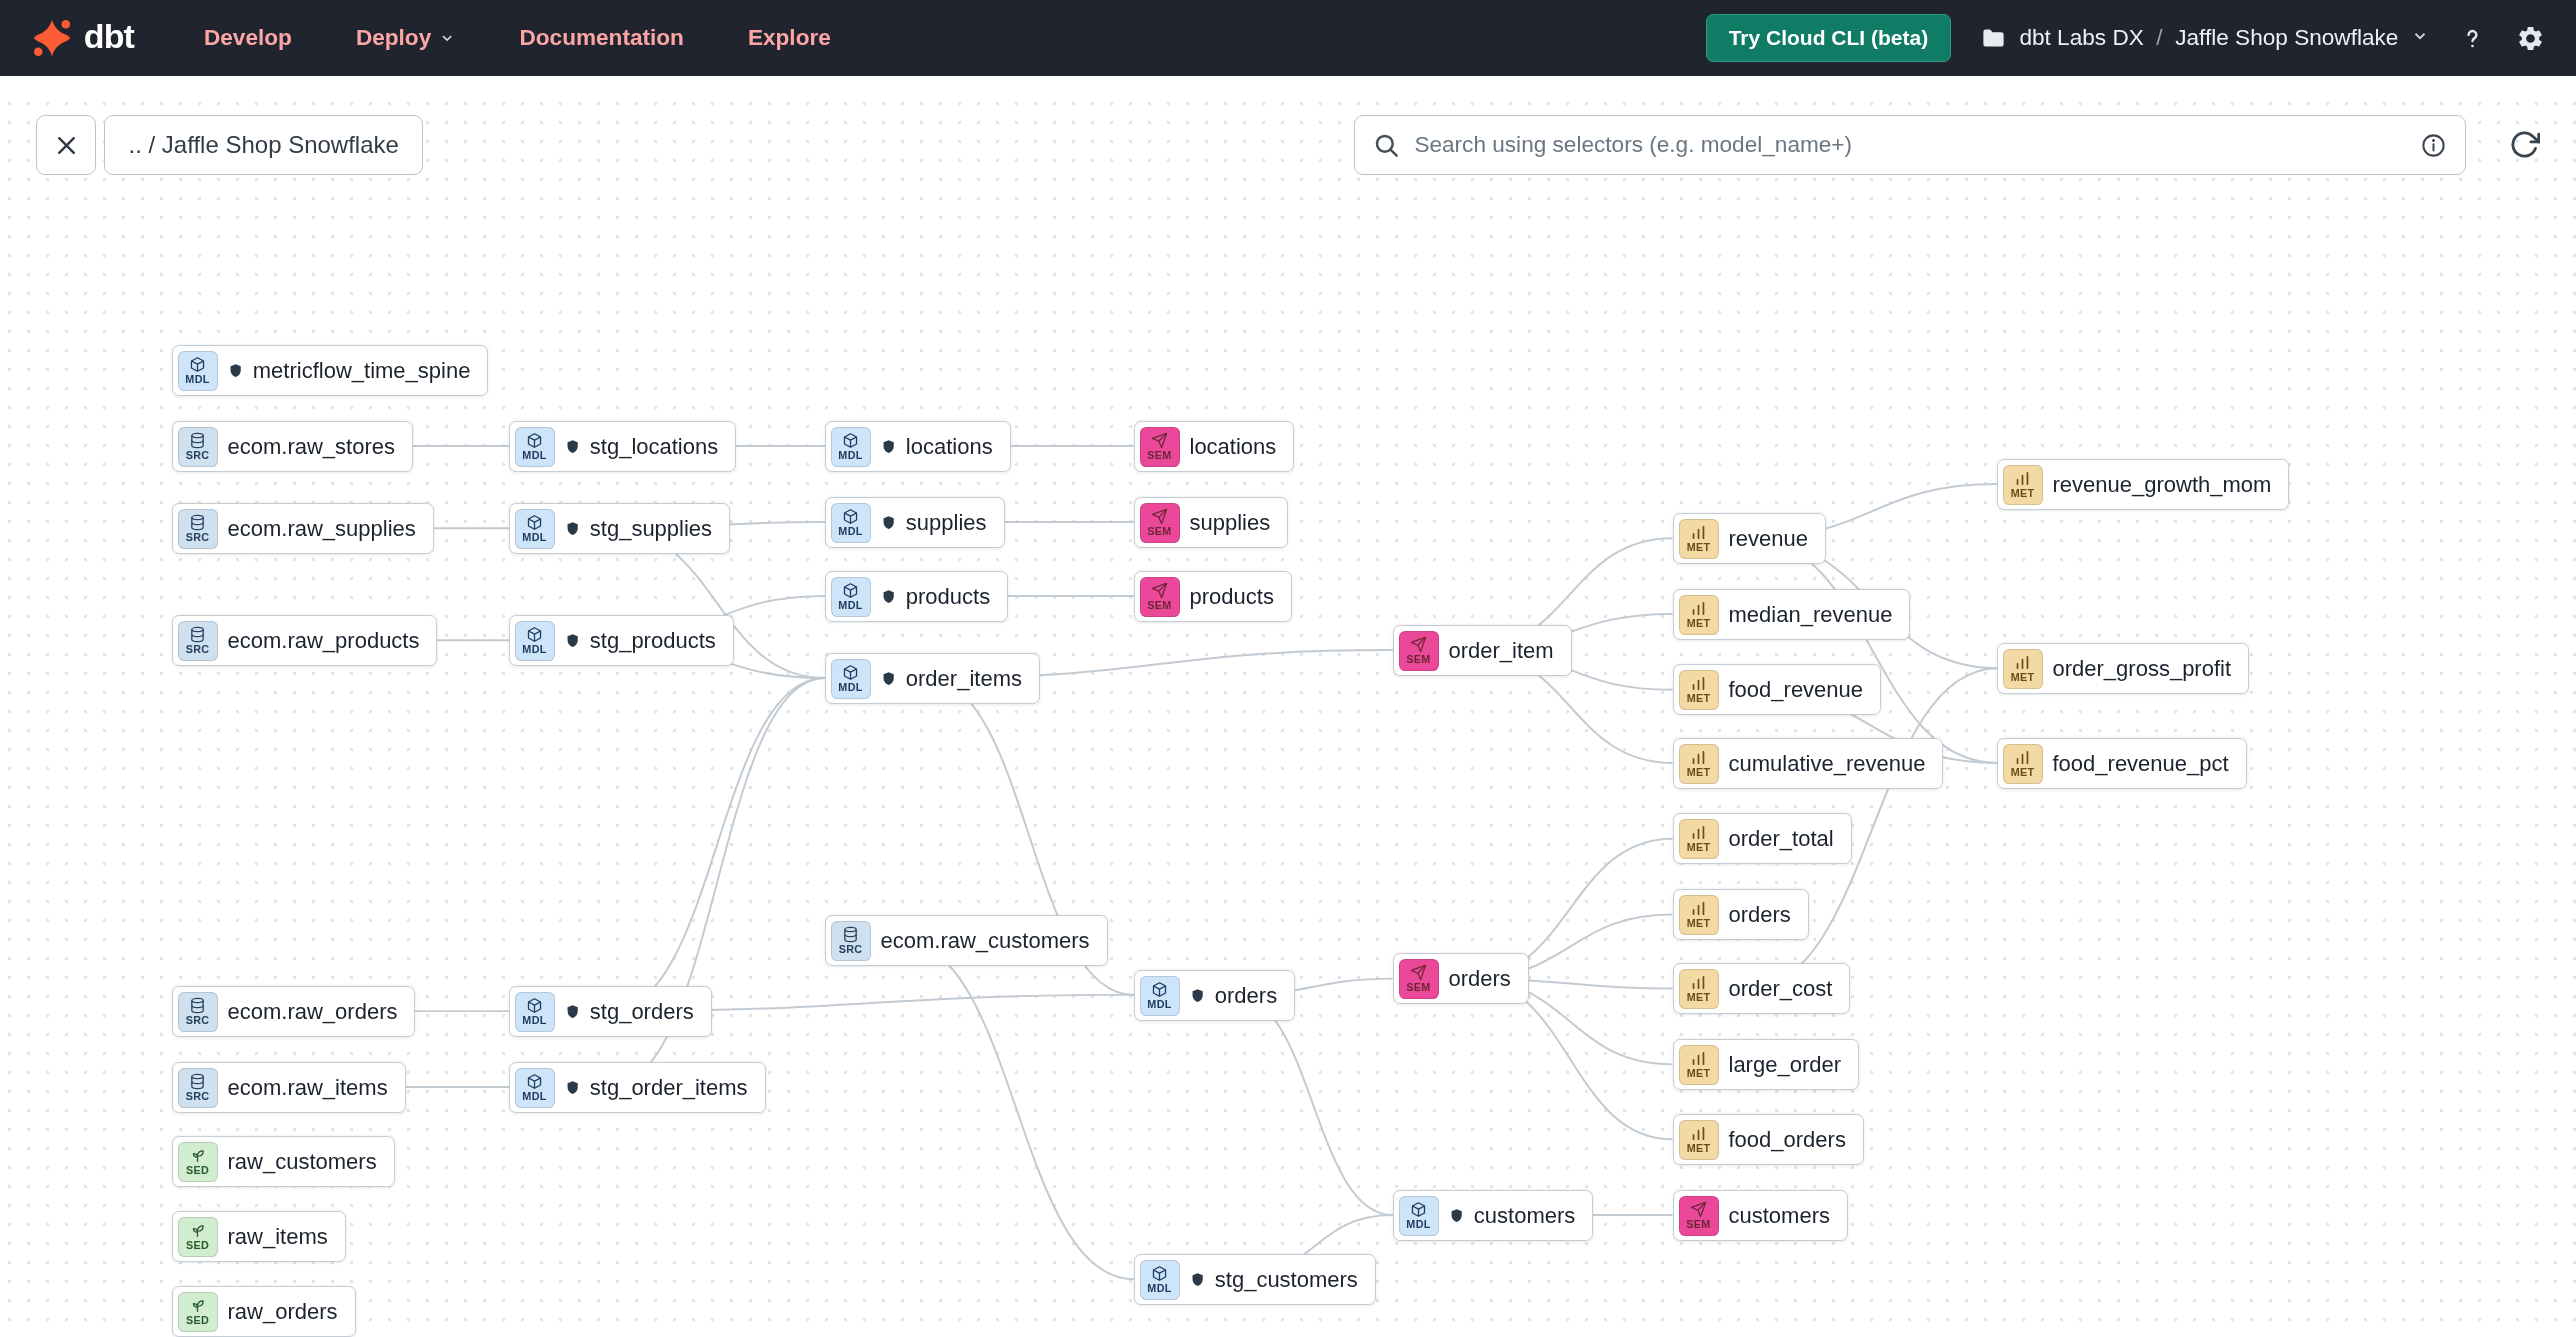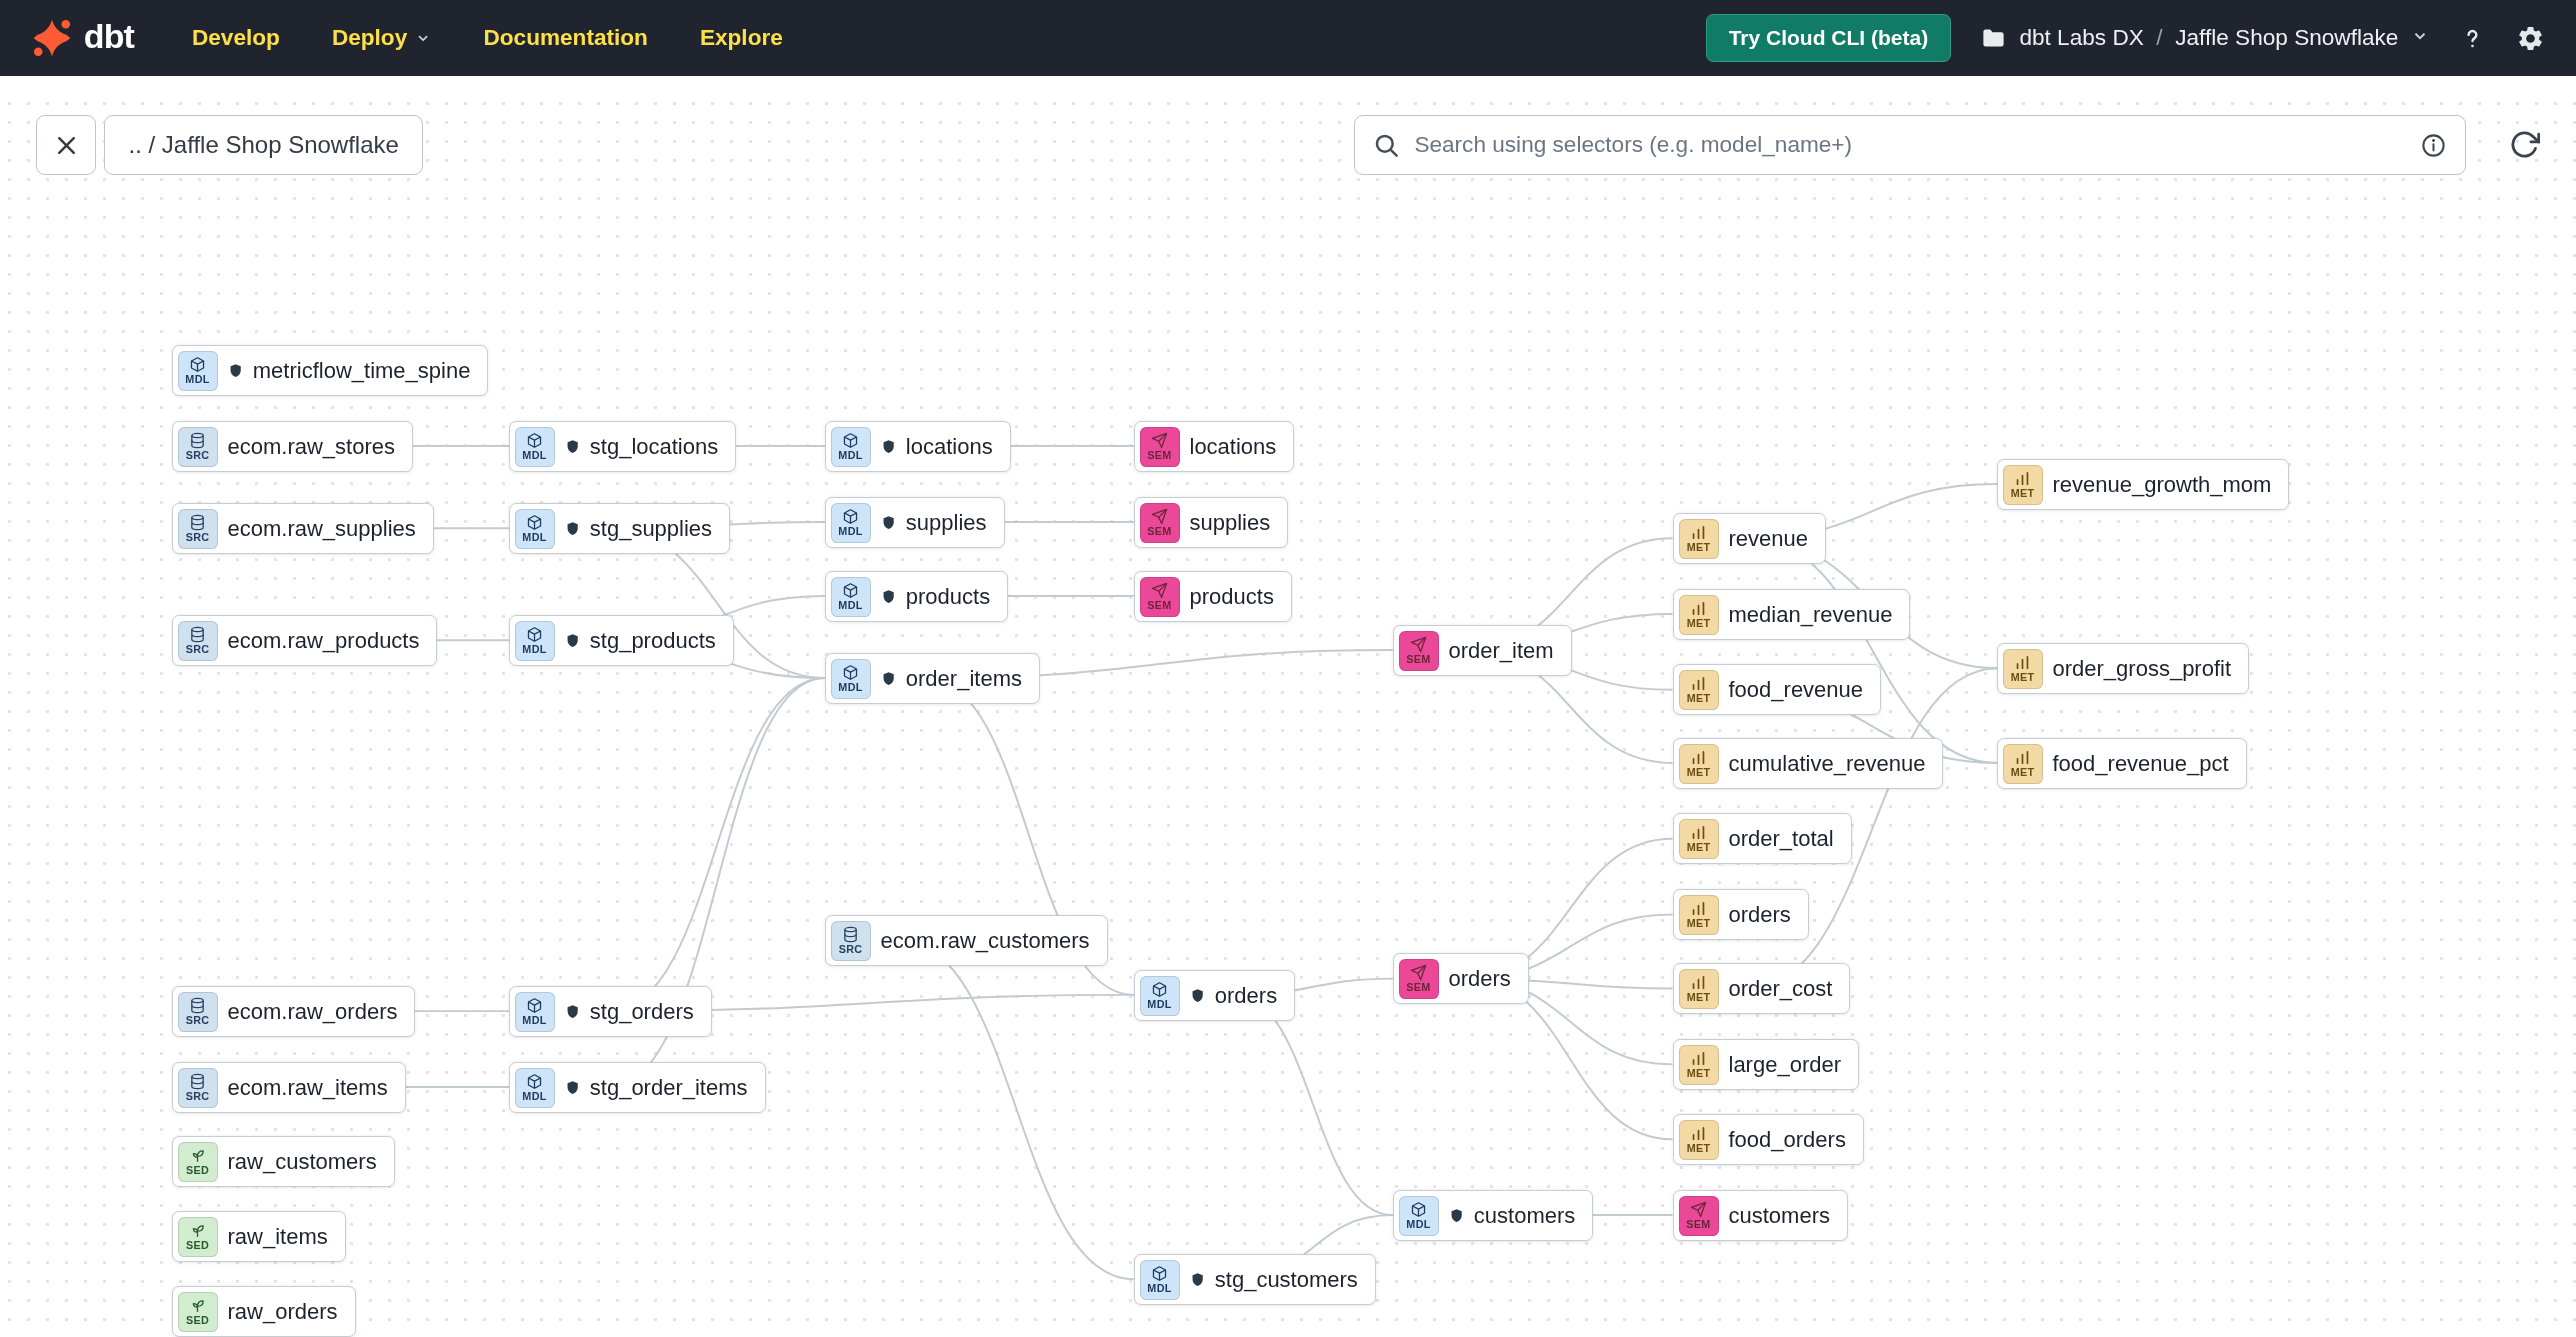--- a/index.html
+++ b/index.html
@@ -12,22 +12,22 @@
   
   .navbar {
     position:absolute; top:0; left:0; width:2576px; height:76px;
     background:#20242f; display:flex; align-items:center;
     padding:0 31px; z-index:20;
   }
   .logo-wrap { display:flex; align-items:flex-start; gap:10.8px; }
   .logo-wrap svg { width:42px; height:42px; display:block; }
   .logo-text { color:#ffffff; font-size:34px; font-weight:800; letter-spacing:-0.9px; }
   .nav-items { display:flex; align-items:center; gap:52px; margin-left:58px; }
-  .nav-item { color:#fde047; font-size:22.6px; font-weight:600; cursor:pointer;
-              display:flex; align-items:center; gap:8.1px; white-space:nowrap; }
+  .nav-item { color:#fca5a5; font-size:22.6px; font-weight:600; cursor:pointer;
+              display:flex; align-items:center; gap:8.1px; white-space:nowrap;margin-left:12px; }
   .nav-item svg { width:16.2px; height:16.2px; stroke:#cfd5db; }
   .nav-right { margin-left:auto; display:flex; align-items:center; gap:29px; }
   .cta-btn {
     background:#117c66; border:0.9px solid #2f9c84; color:#ffffff;
     font-family:inherit; font-size:21px; font-weight:600;
     padding:10.8px 21.7px; border-radius:7.2px; cursor:pointer; white-space:nowrap;
   }
   .project-picker { display:flex; align-items:center; gap:12.6px; color:#eef1f4;
                     font-size:22.6px; cursor:pointer; white-space:nowrap; }
   .project-picker .folder svg { width:27px; height:27px; fill:#e8ecef; display:block; }

